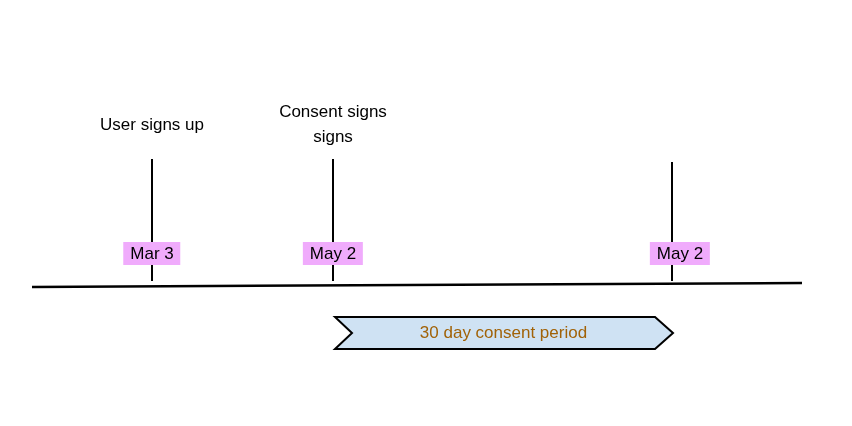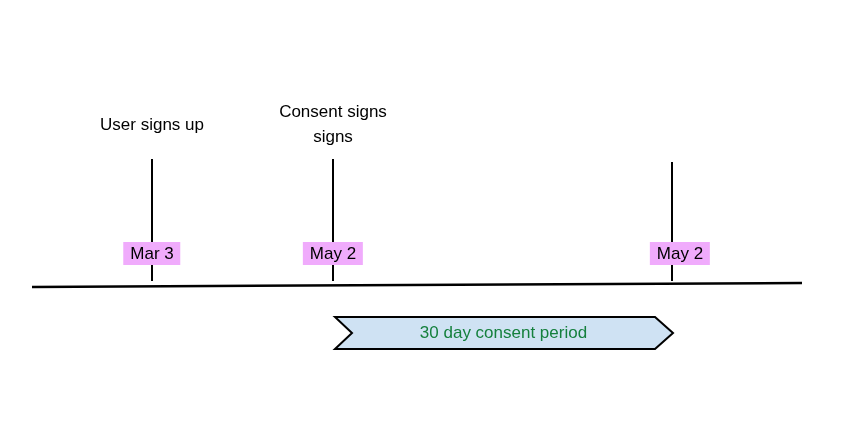--- a/index.html
+++ b/index.html
@@ -50,21 +50,21 @@
   }
   .banner-label {
     position: absolute;
     left: 352px;
     top: 322px;
     width: 303px;
     text-align: center;
     font-size: 17px;
     line-height: 22px;
     white-space: nowrap;
-    color: #15803d;
+    color: #a16207;
   }
 </style>
 </head>
 <body>
 
 <div class="canvas">
 
   <svg class="layer" viewBox="0 0 852 426">
 
     <line x1="152" y1="159" x2="152" y2="281" stroke="#000000" stroke-width="2"></line>

